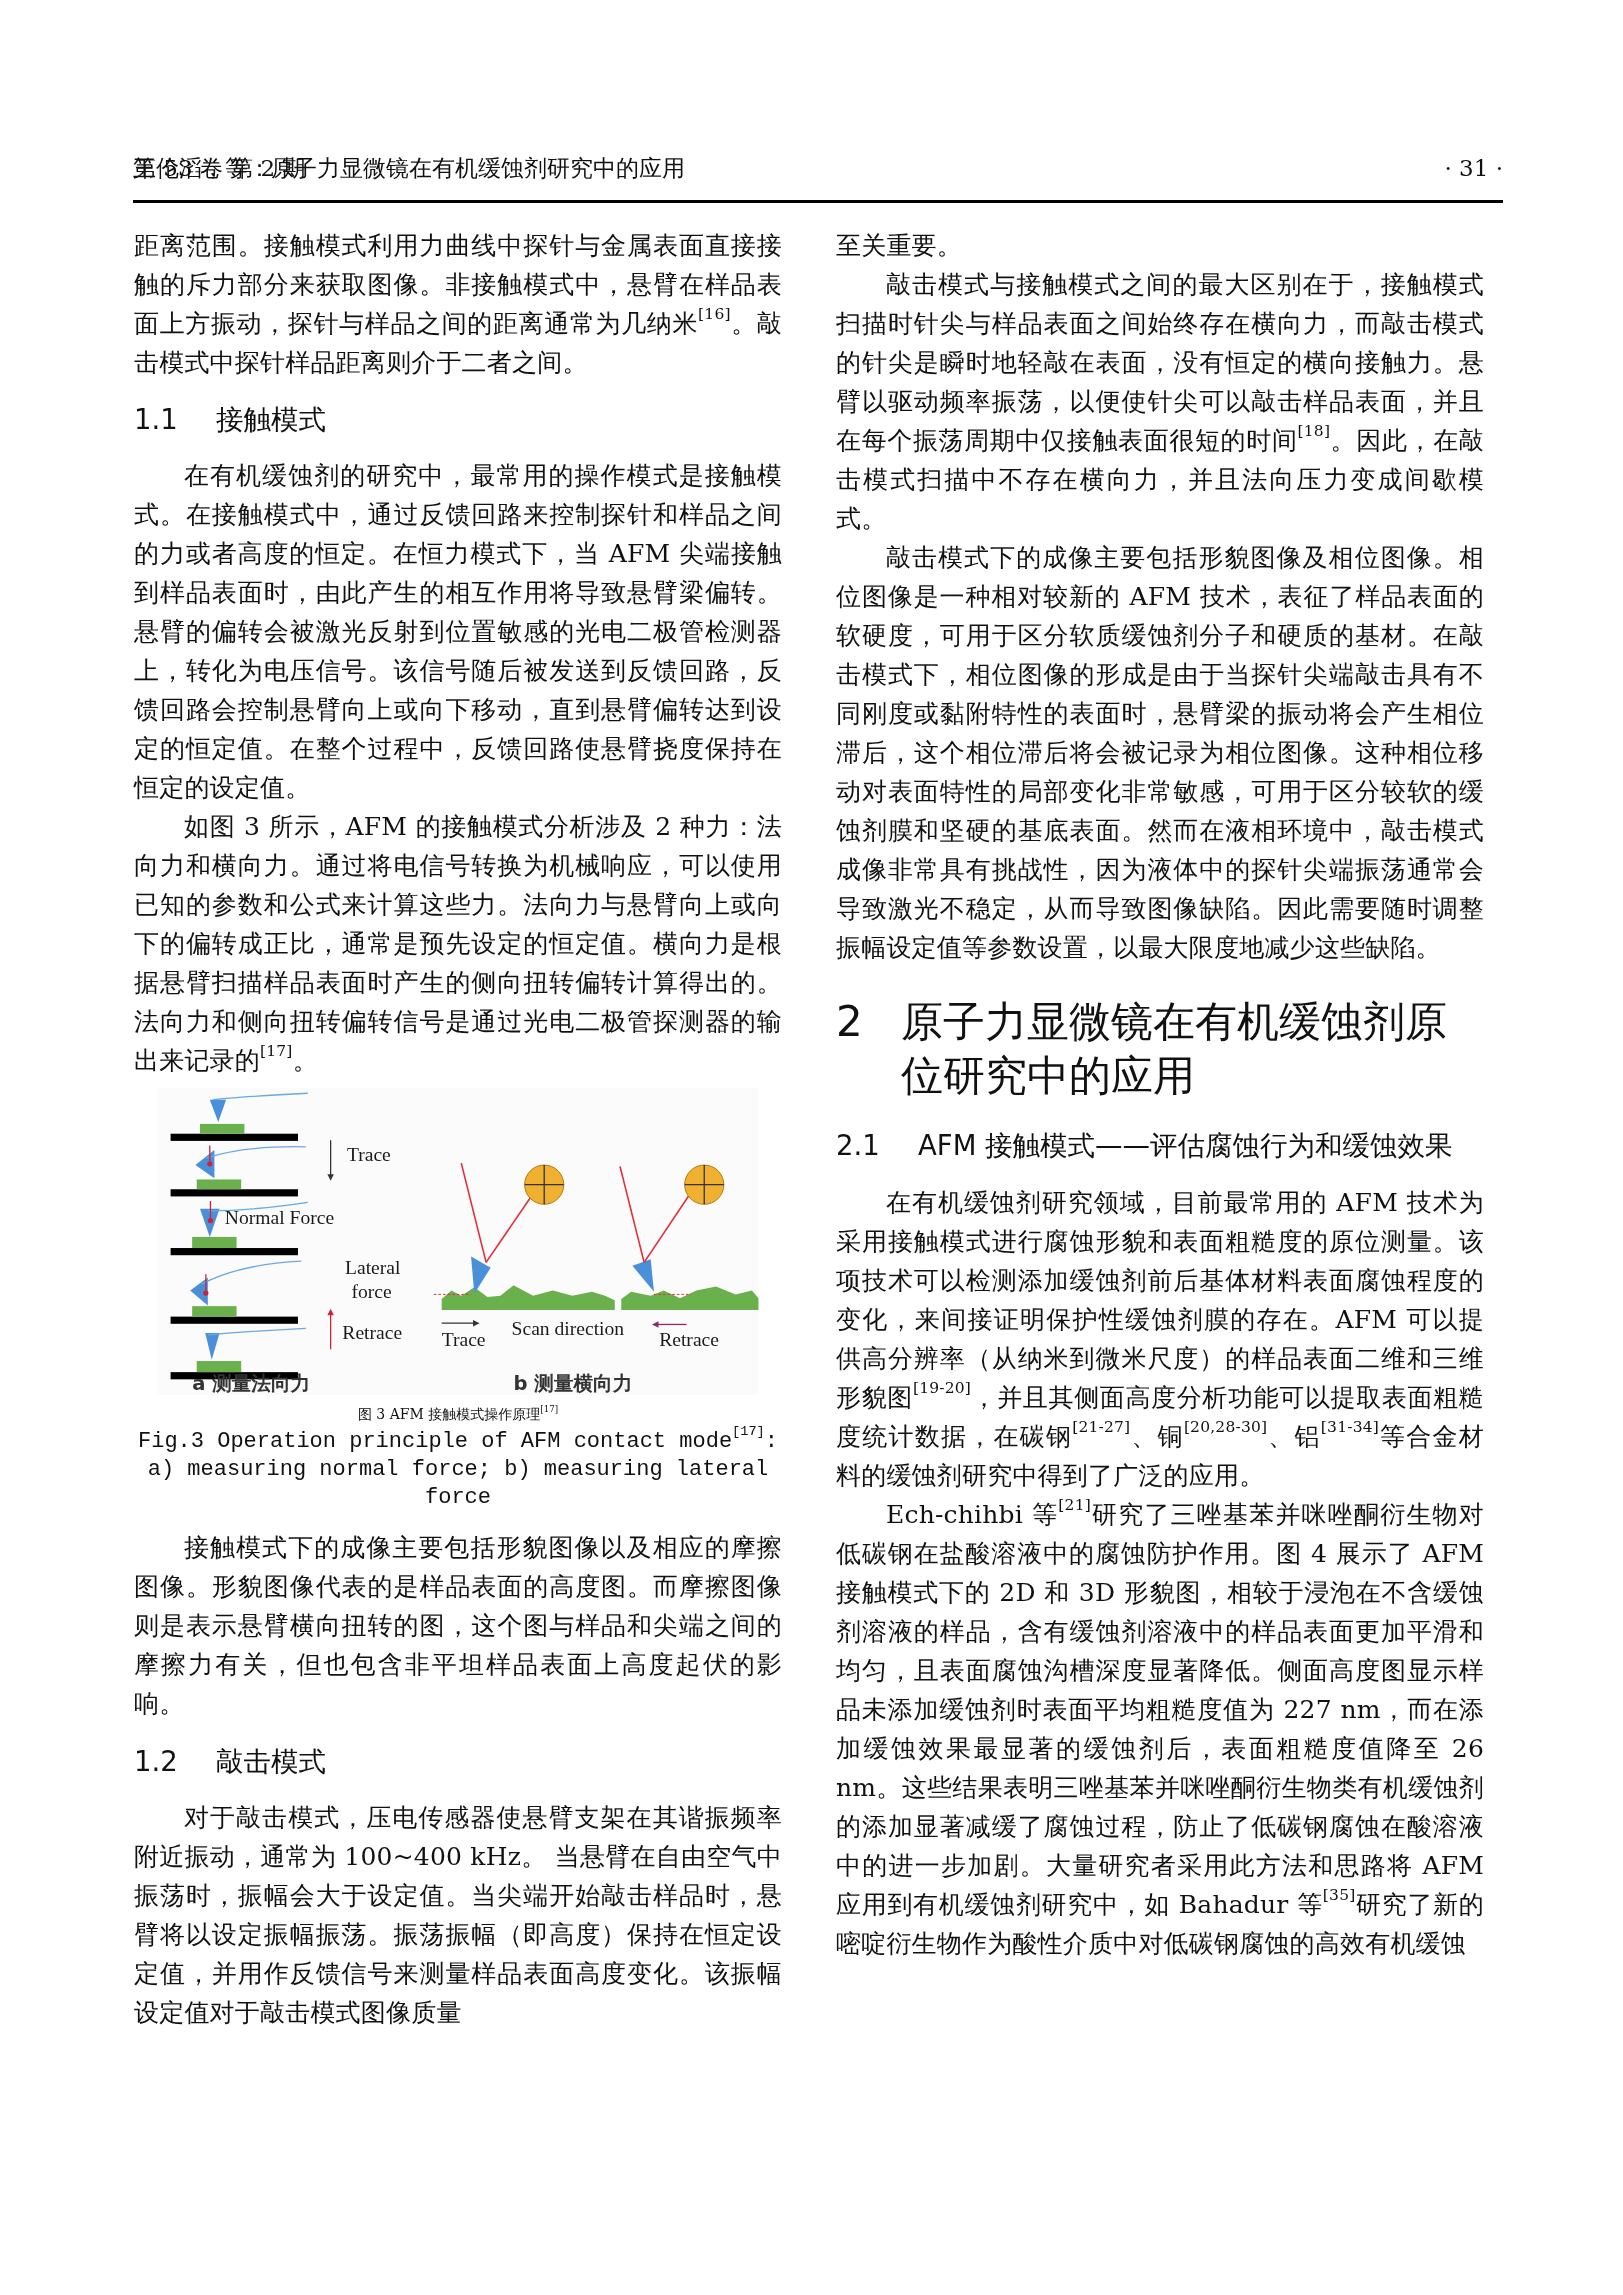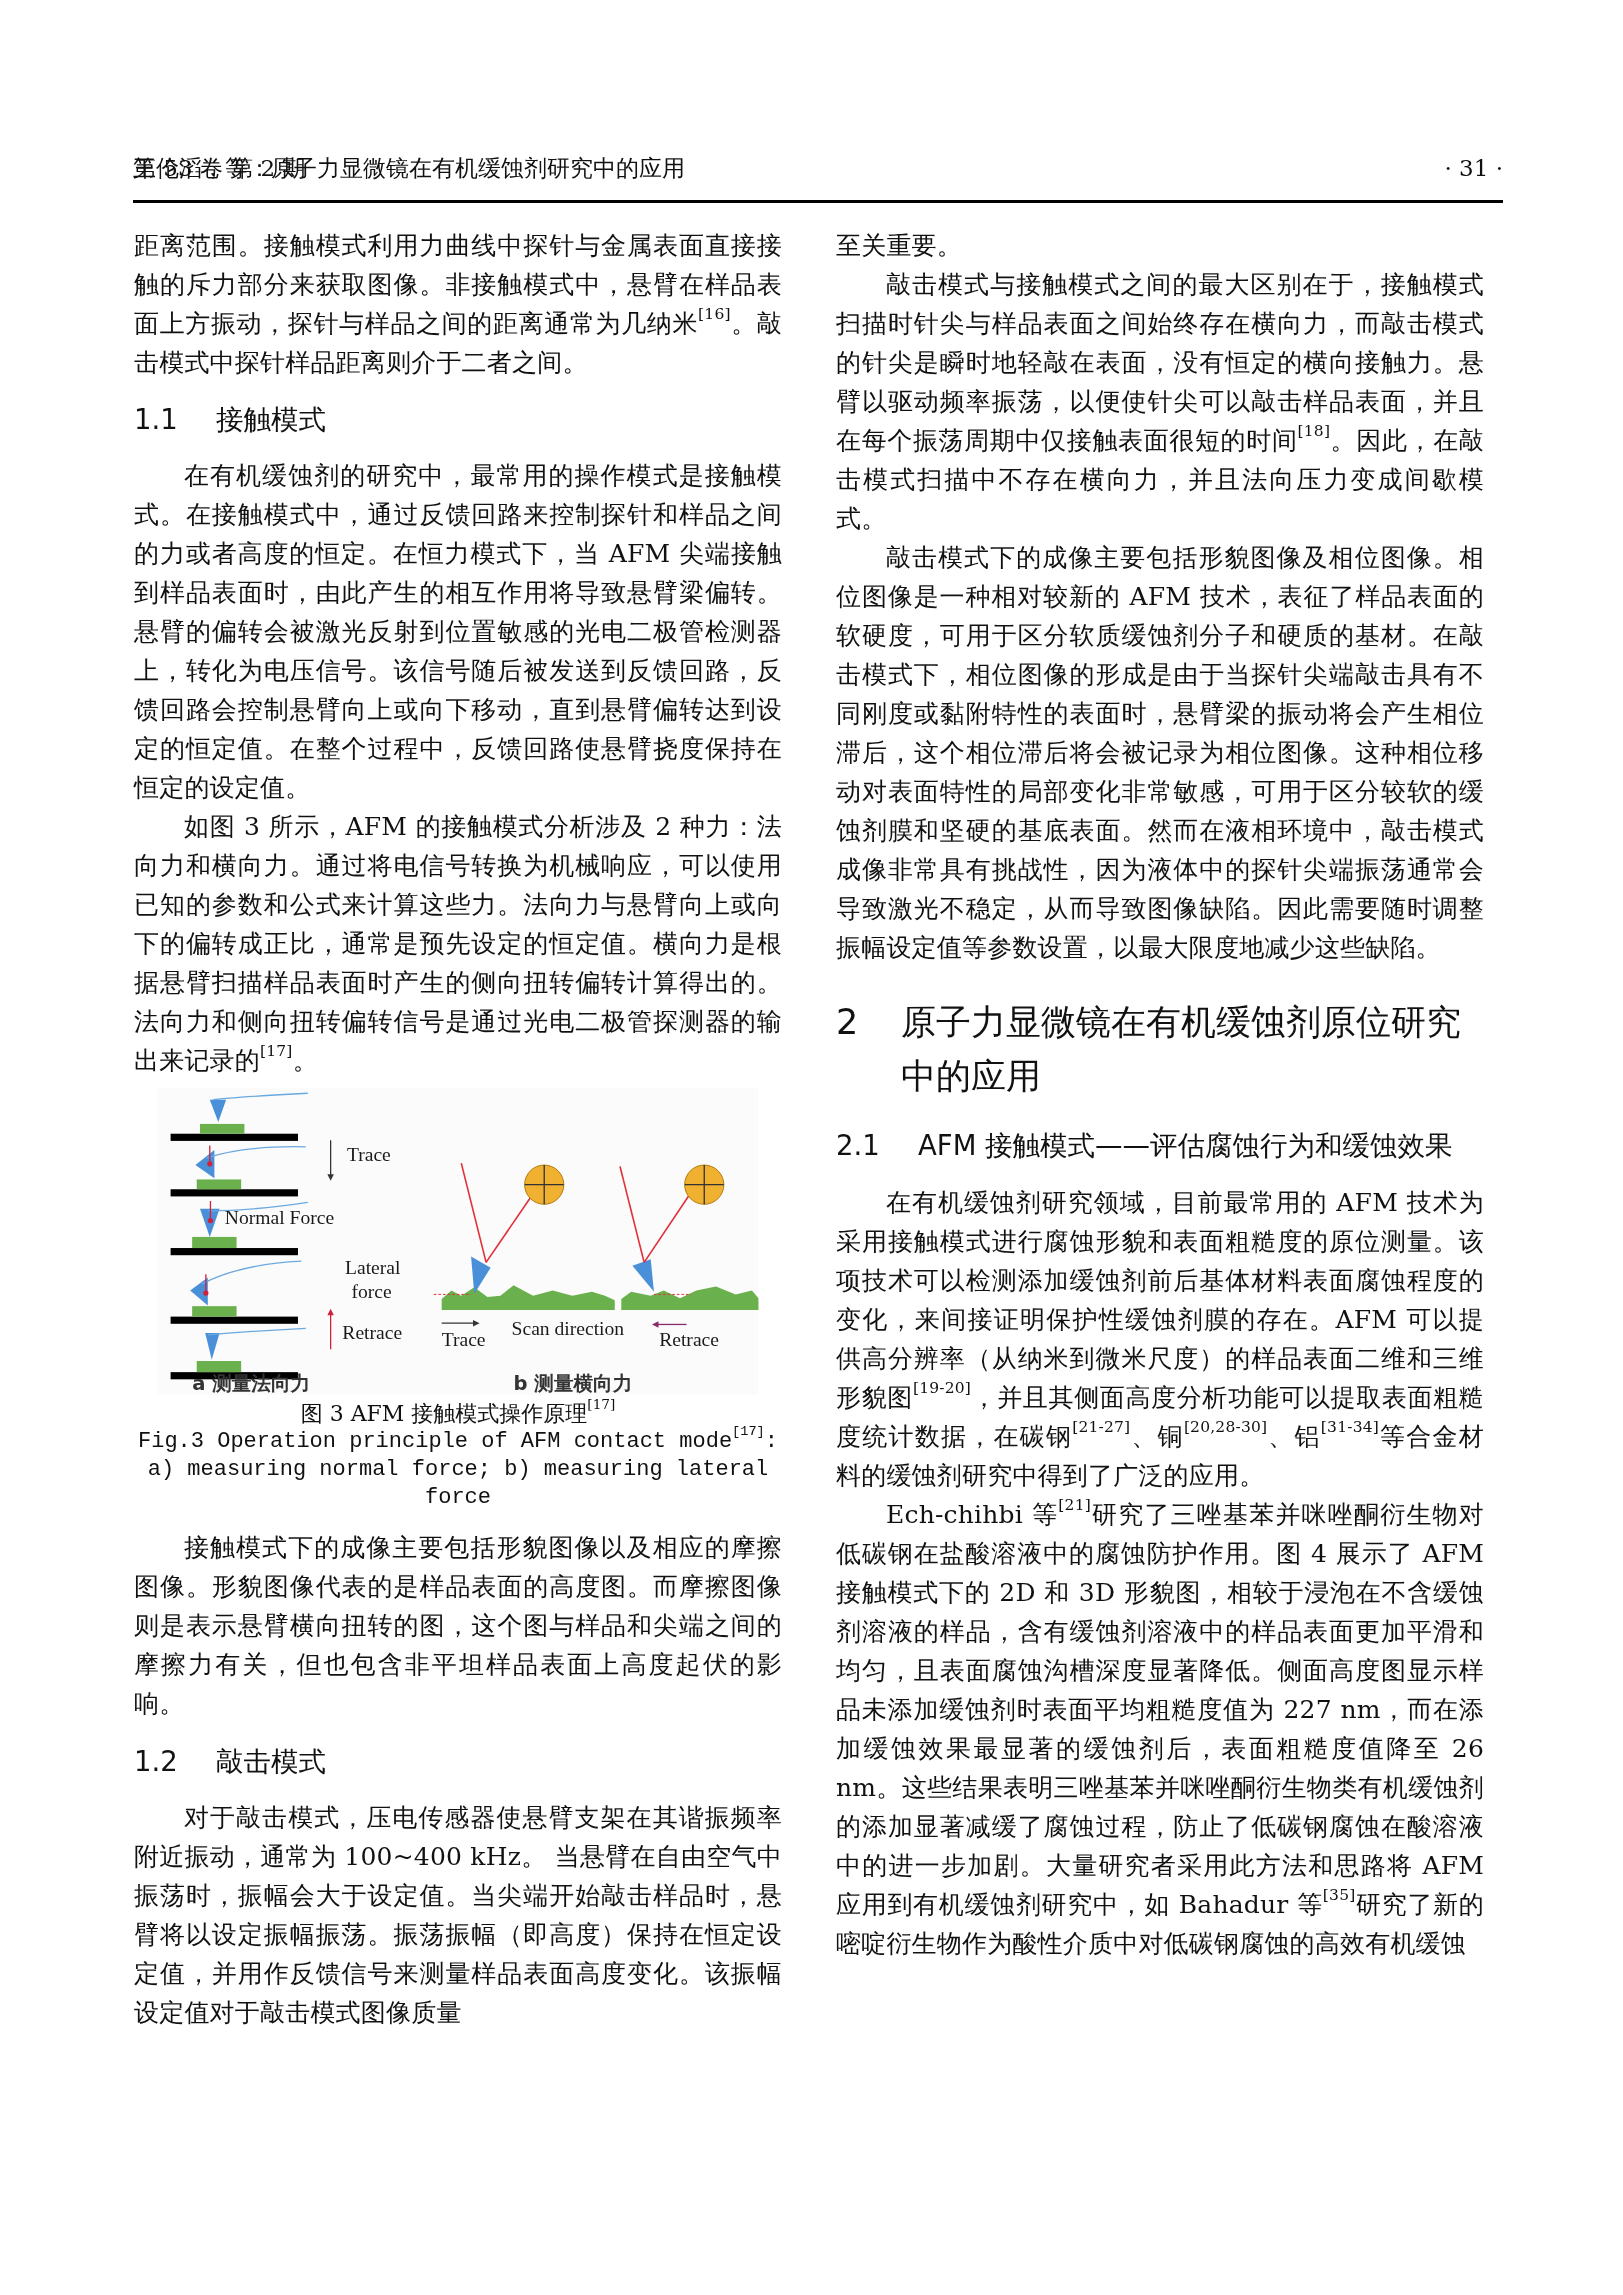--- a/index.html
+++ b/index.html
@@ -28,31 +28,31 @@
   p.indent { text-indent: 2em; }
   sup { font-size: 0.62em; line-height: 0; vertical-align: 0.85em; }
 
   h3.sec {
     margin: 0; font-family: "DejaVu Sans", "Liberation Sans", sans-serif;
     font-weight: normal; font-size: 27.5px; line-height: 39px;
   }
   h3.sec .num { display: inline-block; width: 82px; }
   h2.sec {
     margin: 0; font-family: "DejaVu Sans", "Liberation Sans", sans-serif;
-    font-weight: normal; font-size: 35px; line-height: 54px;
+    font-weight: normal; font-size: 42px; line-height: 54px;
     padding-left: 65px; text-indent: -65px;
   }
   h2.sec .num { display: inline-block; width: 65px; text-indent: 0; }
   h3.sec.wrap { padding-left: 82px; text-indent: -82px; }
   h3.sec.wrap .num { text-indent: 0; }
 
   .figure { position: relative; width: 648px; height: 307px; margin-top: 7.9px; }
   .figure svg { position: absolute; left: 0; top: 0; }
   .fig-caption { text-align: center; font-size: 21.6px; line-height: 28px; margin-top: 5.2px; }
-  .fig-caption .cn { font-size: 22px; }
+  .fig-caption .cn { font-size: 14px; }
   .fig-caption .en { font-family: Liberation Mono, monospace; font-size: 22px; }
   .fl { font-family: "Liberation Serif", "DejaVu Serif", serif; fill: #1a1a1a; }
   .sub-label { font-family: "DejaVu Sans", sans-serif; font-weight: bold; fill: #333; }
 </style>
 </head>
 <body>
 
 <div class="header">
   <span class="vol">第 53 卷   第 2 期</span>
   <span class="title">王伦滔，等：原子力显微镜在有机缓蚀剂研究中的应用</span>

